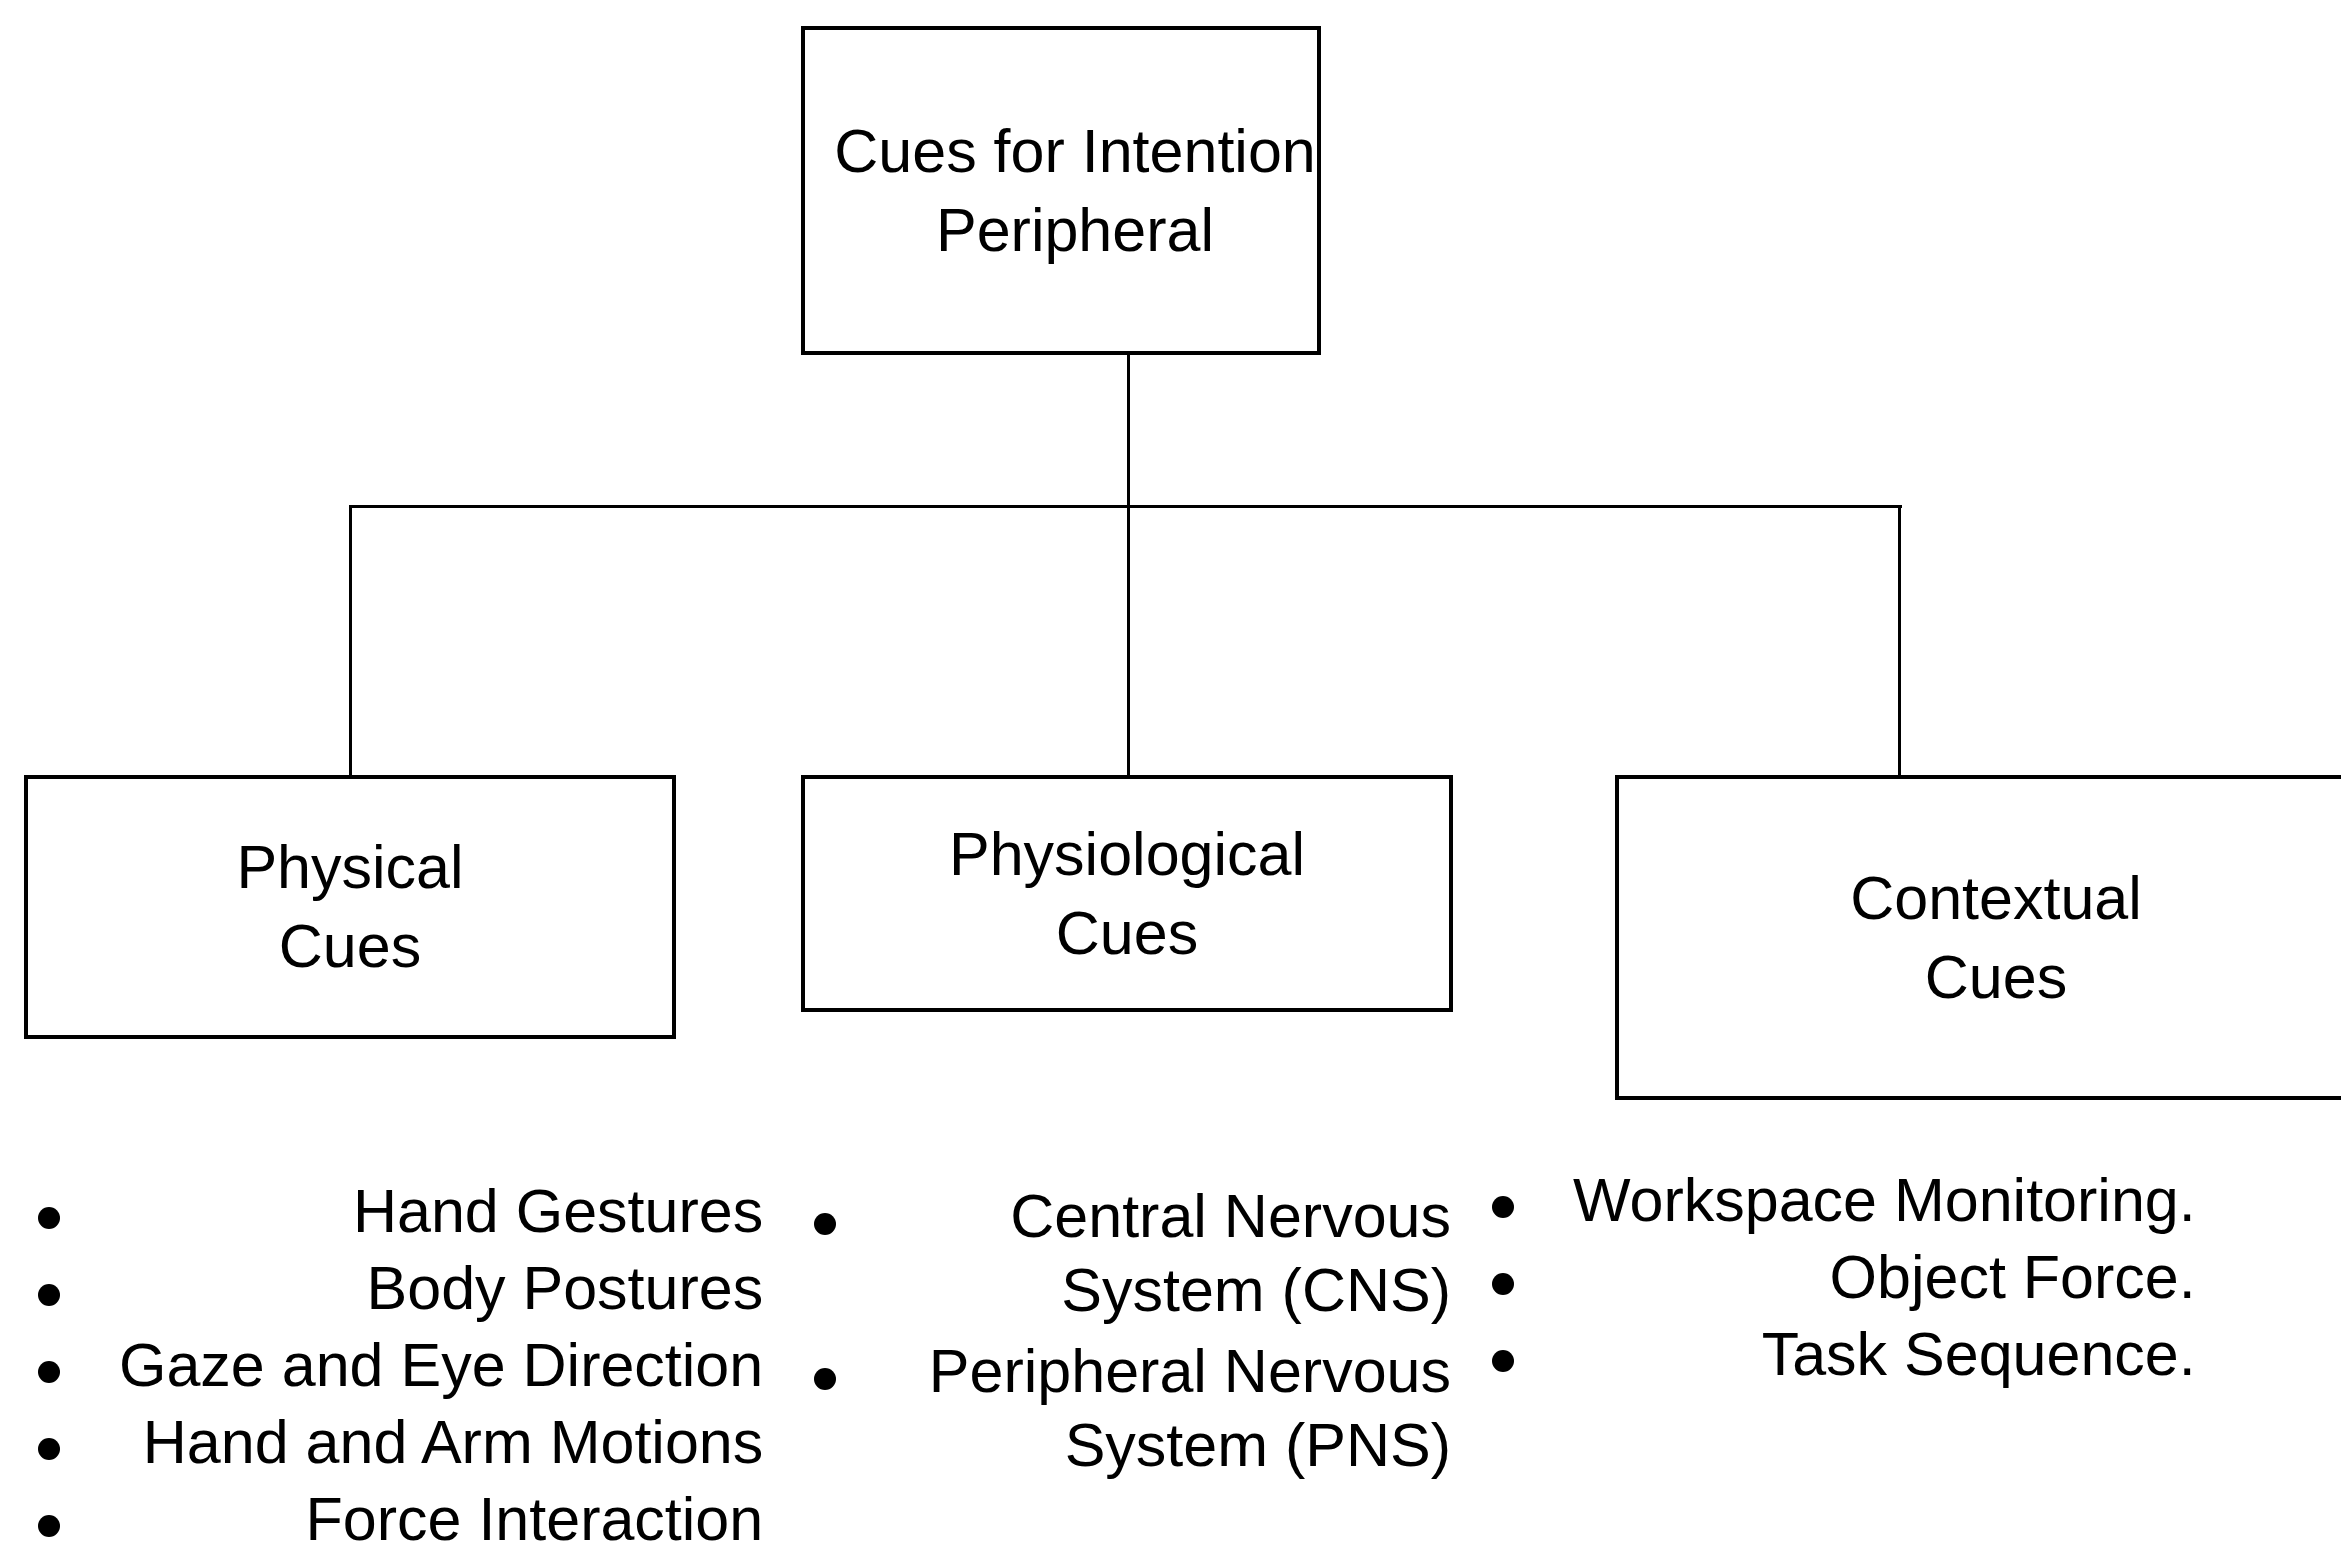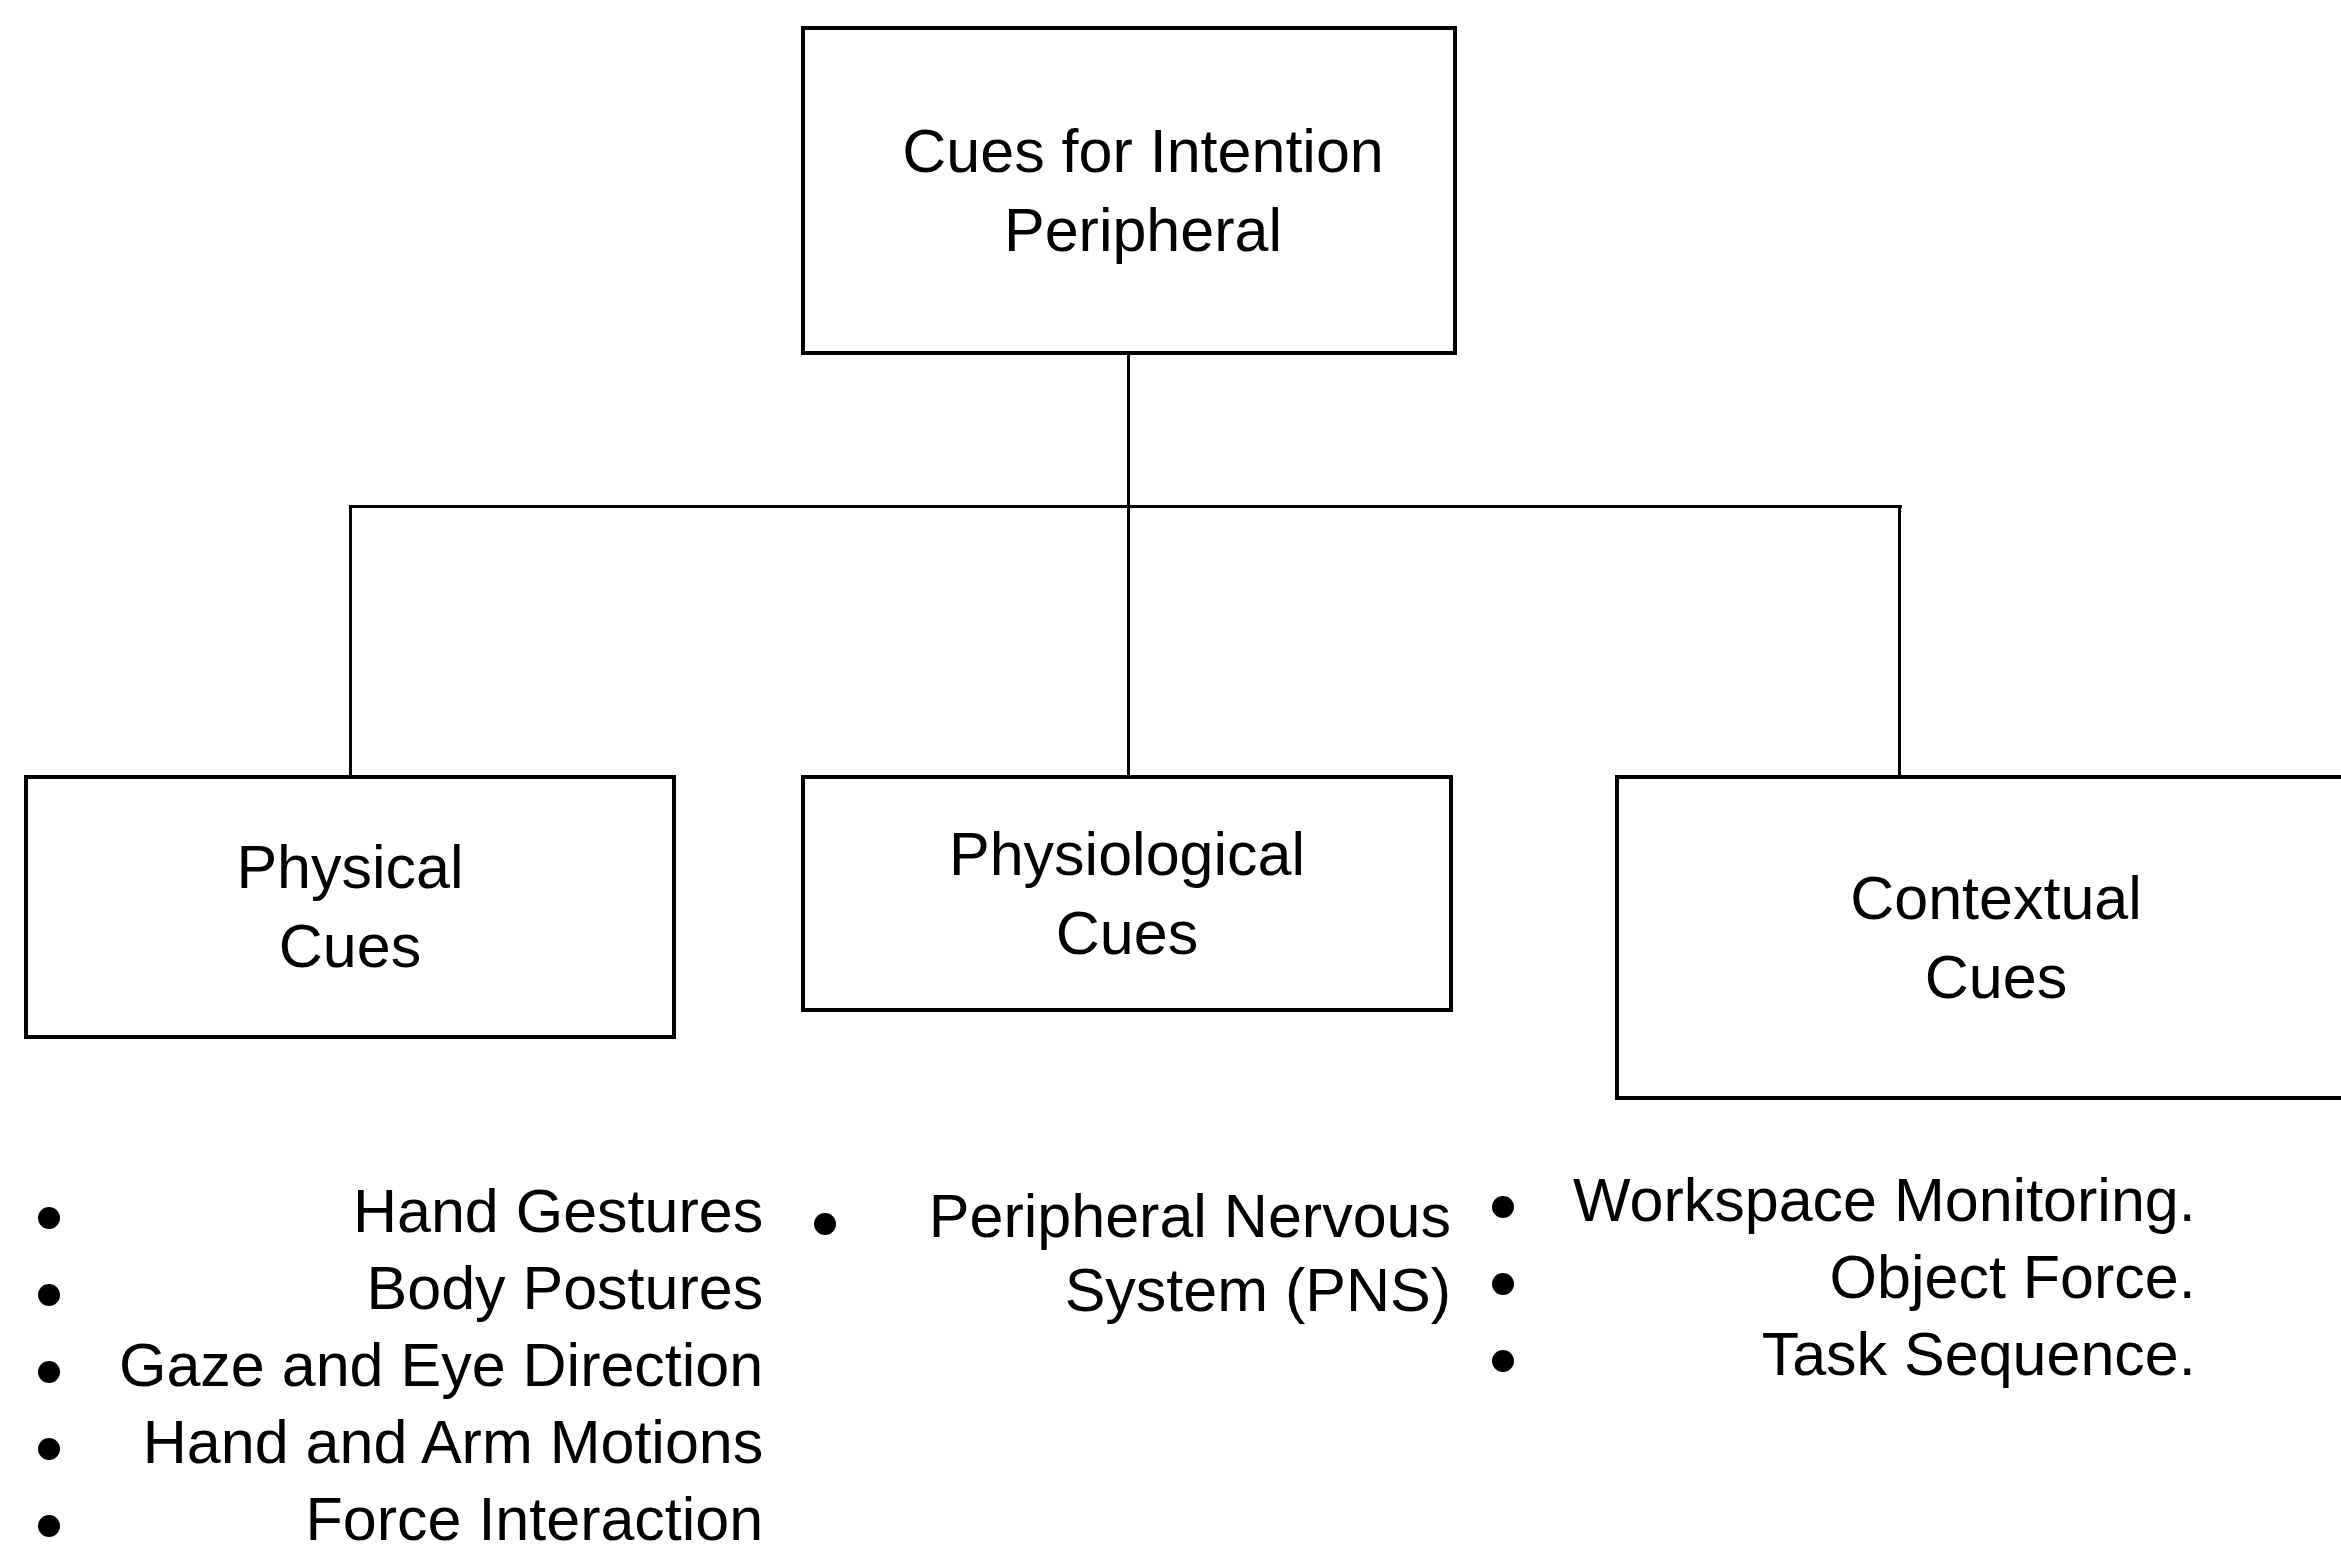--- a/index.html
+++ b/index.html
@@ -26,21 +26,21 @@
     display: flex;
     align-items: center;
     justify-content: center;
     text-align: center;
     font-size: 61px;
     line-height: 79px;
     z-index: 2;
   }
   .node-box .label-line { display: block; }
 
-  #root-box   { left: 801px;  top: 26px;  width: 656px; height: 329px; padding-left: 28px; }
+  #root-box   { left: 801px;  top: 26px;  width: 520px; height: 329px; padding-left: 28px; }
   #box-physical      { left: 24px;   top: 775px; width: 652px; height: 264px; }
   #box-physiological { left: 801px;  top: 775px; width: 652px; height: 237px; }
   #box-contextual    { left: 1575px; top: 775px; width: 762px; height: 325px; margin-left: 40px; }
 
   
   .connector {
     position: absolute;
     background: #000000;
     z-index: 1;
   }
@@ -141,20 +141,24 @@
     </li>
     <li>
       <span class="bullet"></span>
       <span class="li-text">Force Interaction</span>
     </li>
   </ul>
 
   <ul class="cues-list" id="list-physiological">
     <li>
       <span class="bullet"></span>
+      <span class="li-text">Central Nervous System (CNS)</span>
+    </li>
+    <li>
+      <span class="bullet"></span>
       <span class="li-text">Peripheral Nervous System (PNS)</span>
     </li>
   </ul>
 
   <ul class="cues-list" id="list-contextual">
     <li>
       <span class="bullet"></span>
       <span class="li-text">Workspace Monitoring.</span>
     </li>
     <li>

